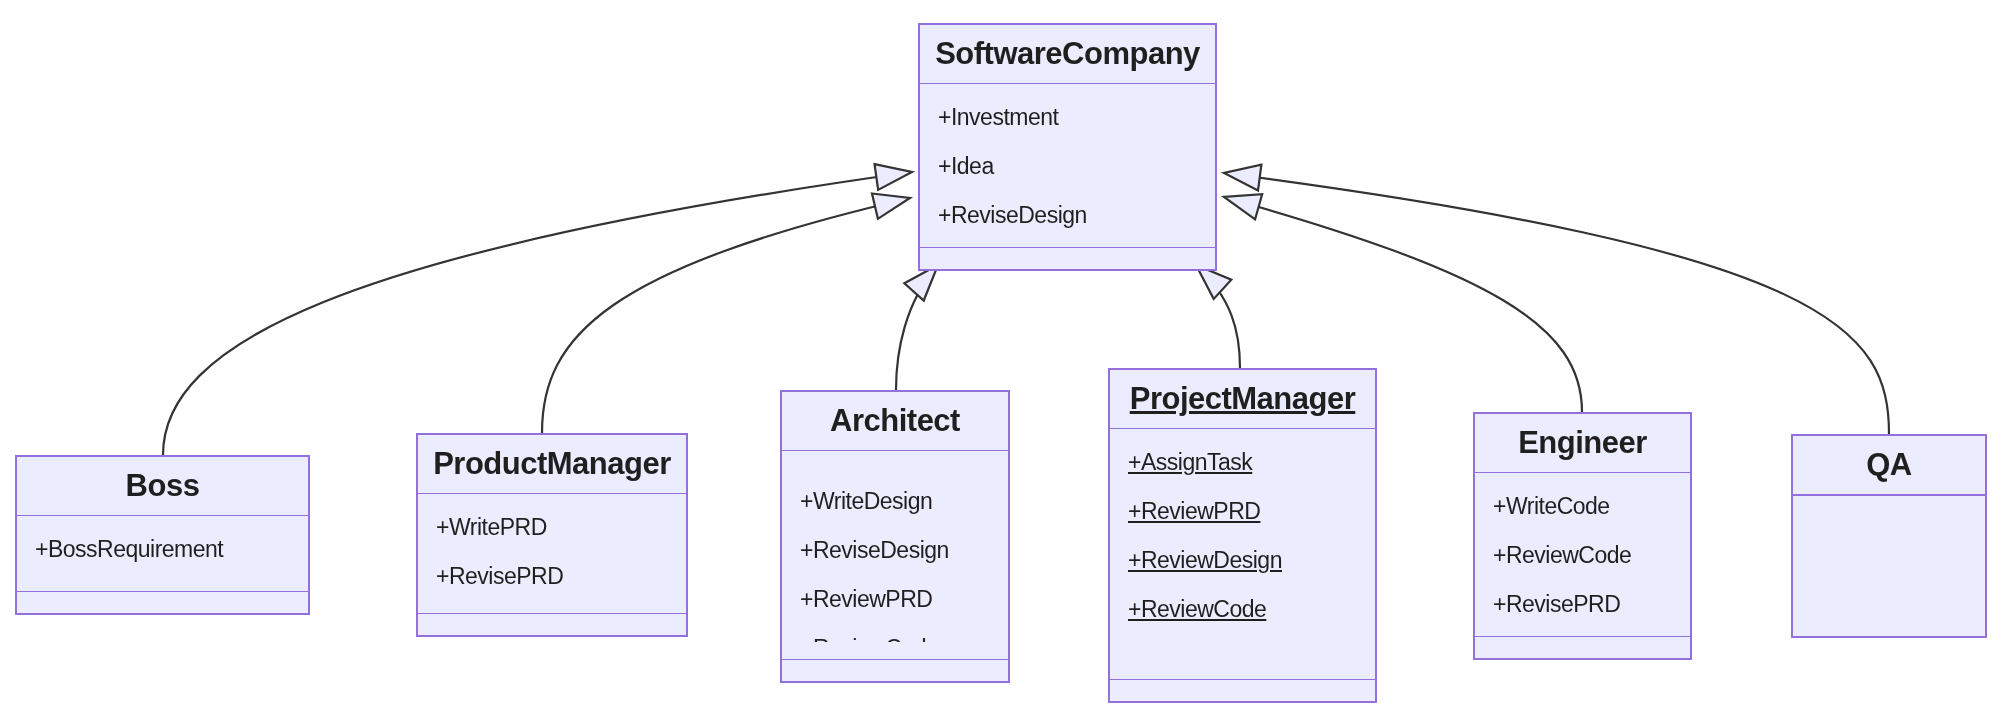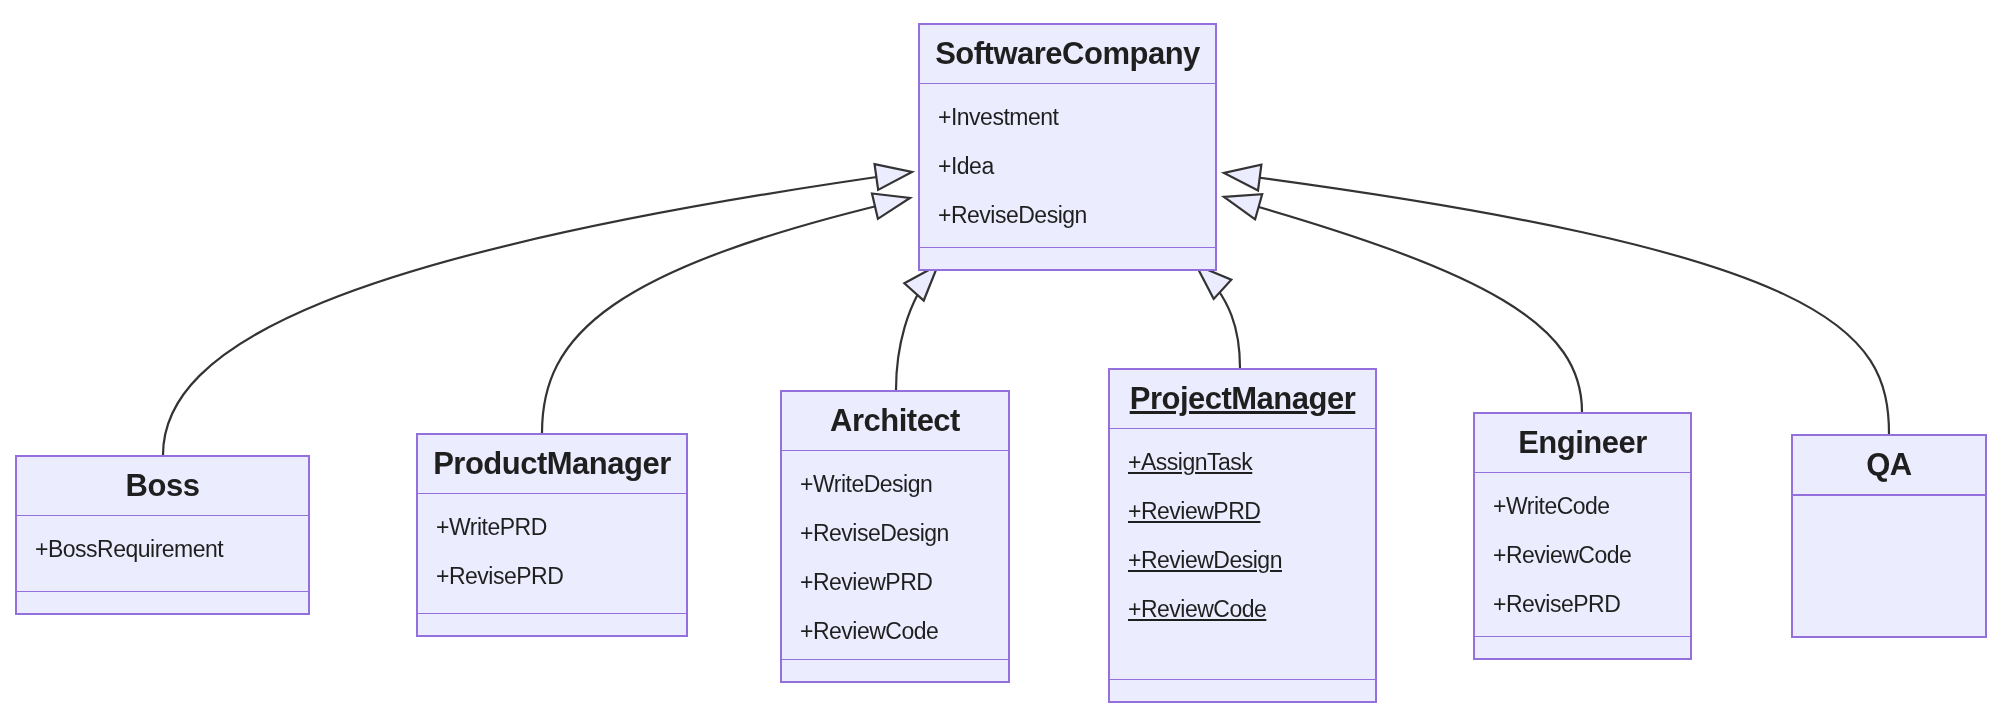--- a/index.html
+++ b/index.html
@@ -99,21 +99,21 @@
 
   <div class="class-box" style="left:416px; top:433px; width:272px; height:204px;">
     <div class="class-title">ProductManager</div>
     <div class="class-attrs">
       <div class="attr">+WritePRD</div>
       <div class="attr">+RevisePRD</div>
     </div>
     <div class="class-methods"></div>
   </div>
 
-  <div class="class-box" style="left:780px; top:390px; width:230px; height:293px;">
+  <div class="class-box" style="left:780px; top:390px; width:230px; height:293px;gap:17px;">
     <div class="class-title">Architect</div>
     <div class="class-attrs">
       <div class="attr">+WriteDesign</div>
       <div class="attr">+ReviseDesign</div>
       <div class="attr">+ReviewPRD</div>
       <div class="attr">+ReviewCode</div>
     </div>
     <div class="class-methods"></div>
   </div>
 

